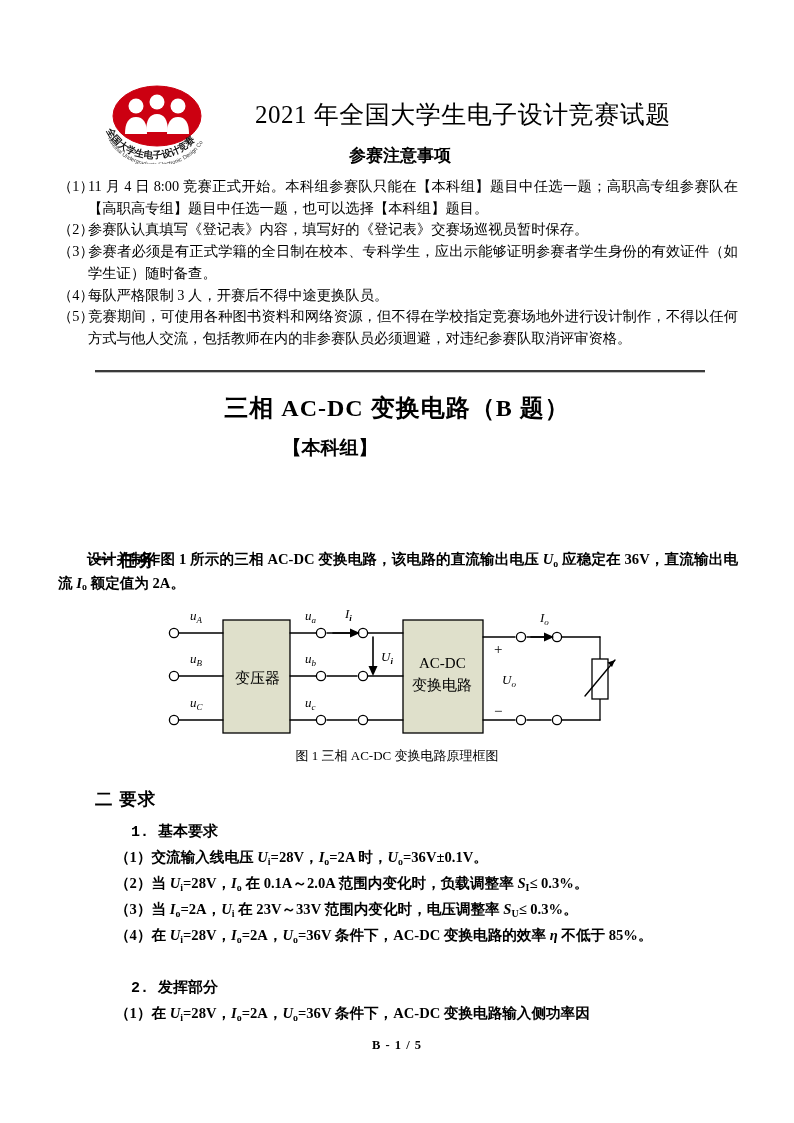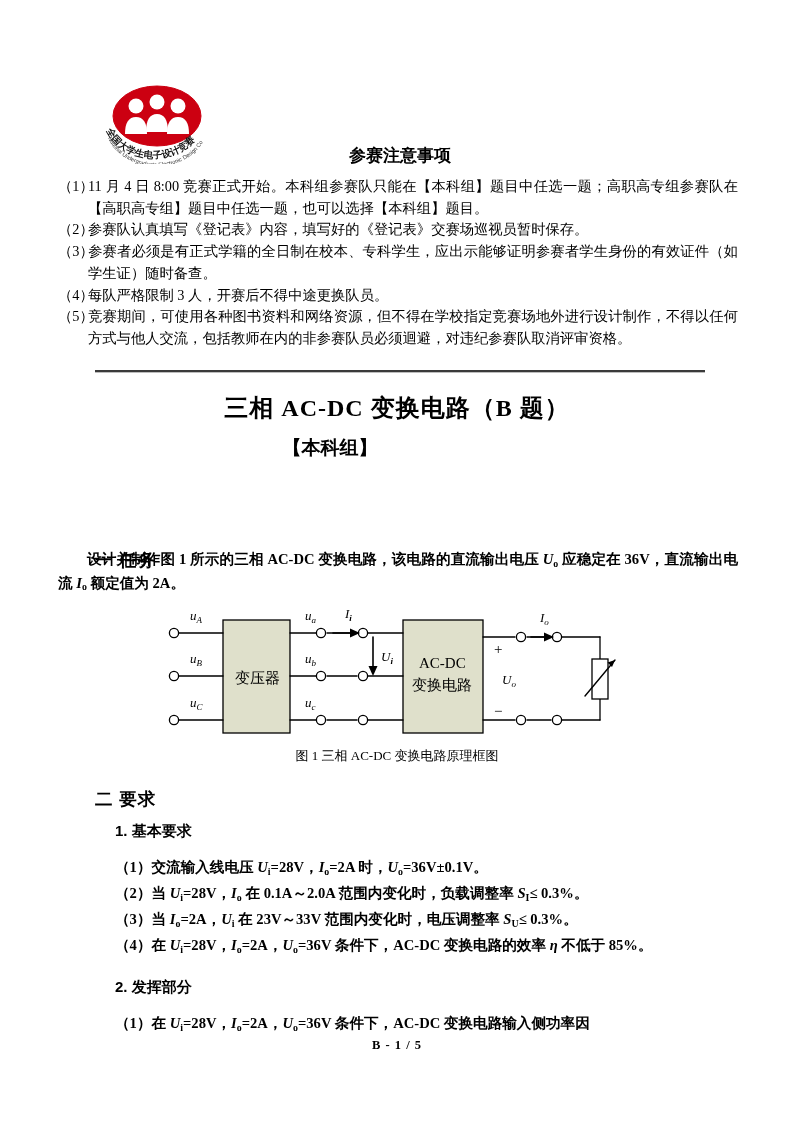--- a/index.html
+++ b/index.html
@@ -116,42 +116,41 @@
   .sec-h1 {
     position: absolute;
     left: 95px;
     font-size: 17.5px;
     font-weight: bold;
     font-family: "Liberation Sans", "DejaVu Sans", sans-serif;
     letter-spacing: 1px;
   }
   .sec-h2 {
     position: absolute;
-    left: 115px;
+    left: 131px;
     font-size: 15px;
     font-weight: bold;
-    font-family: Liberation Sans, sans-serif;
+    font-family: Liberation Mono, monospace;
   }
   .para {
     position: absolute;
     font-size: 14.6px;
     line-height: 1.62;
     text-align: justify;
     font-weight: bold;
   }
   .body-para {
     left: 58px;
     width: 680px;
     text-indent: 29px;
   }
   .req-item {
     left: 58px;
     width: 680px;
     text-indent: 57px;
-    margin-top: 10px;
   }
 
   i.v { font-style: italic; }
   sub { font-size: 0.68em; vertical-align: baseline; position: relative; top: 0.28em; }
 
   
   .figure {
     position: absolute;
     left: 0;
     top: 604px;
@@ -203,20 +202,21 @@
           <text font-family="'Liberation Sans',sans-serif" font-size="9.5" font-weight="bold" fill="#111">
             <textPath href="#arcCN" startOffset="4%">全国大学生电子设计竞赛</textPath>
           </text>
           <path id="arcEN" d="M12 54 A 52 44 0 0 0 108 60" fill="none"></path>
           <text font-family="'Liberation Sans',sans-serif" font-size="5.6" fill="#333">
             <textPath href="#arcEN" startOffset="2%">National Undergraduate Electronic Design Contest</textPath>
           </text>
         </g>
       </svg>
     </div>
+    <div class="doc-title">2021 年全国大学生电子设计竞赛试题</div>
     <div class="notice-title">参赛注意事项</div>
   </div>
 
   <div class="notices">
     <div class="notice-item"><span class="num">（1）</span><span>11 月 4 日 8:00 竞赛正式开始。本科组参赛队只能在【本科组】题目中任选一题；高职高专组参赛队在【高职高专组】题目中任选一题，也可以选择【本科组】题目。</span></div>
     <div class="notice-item"><span class="num">（2）</span><span>参赛队认真填写《登记表》内容，填写好的《登记表》交赛场巡视员暂时保存。</span></div>
     <div class="notice-item"><span class="num">（3）</span><span>参赛者必须是有正式学籍的全日制在校本、专科学生，应出示能够证明参赛者学生身份的有效证件（如学生证）随时备查。</span></div>
     <div class="notice-item"><span class="num">（4）</span><span>每队严格限制 3 人，开赛后不得中途更换队员。</span></div>
     <div class="notice-item"><span class="num">（5）</span><span>竞赛期间，可使用各种图书资料和网络资源，但不得在学校指定竞赛场地外进行设计制作，不得以任何方式与他人交流，包括教师在内的非参赛队员必须迴避，对违纪参赛队取消评审资格。</span></div>
   </div>

